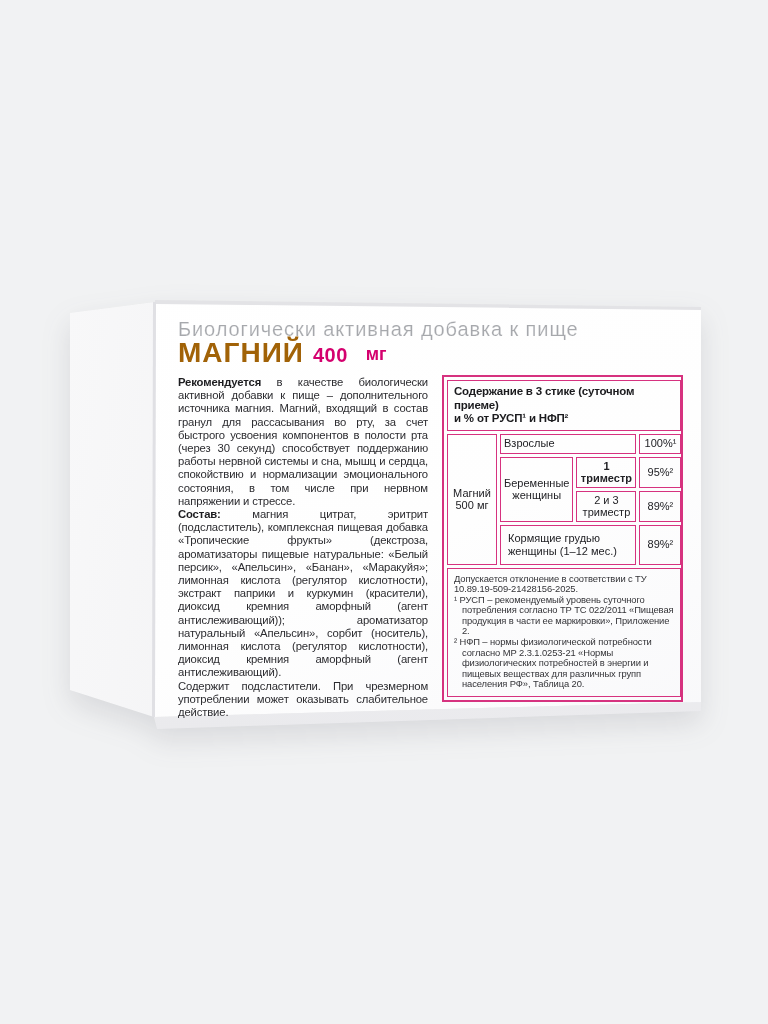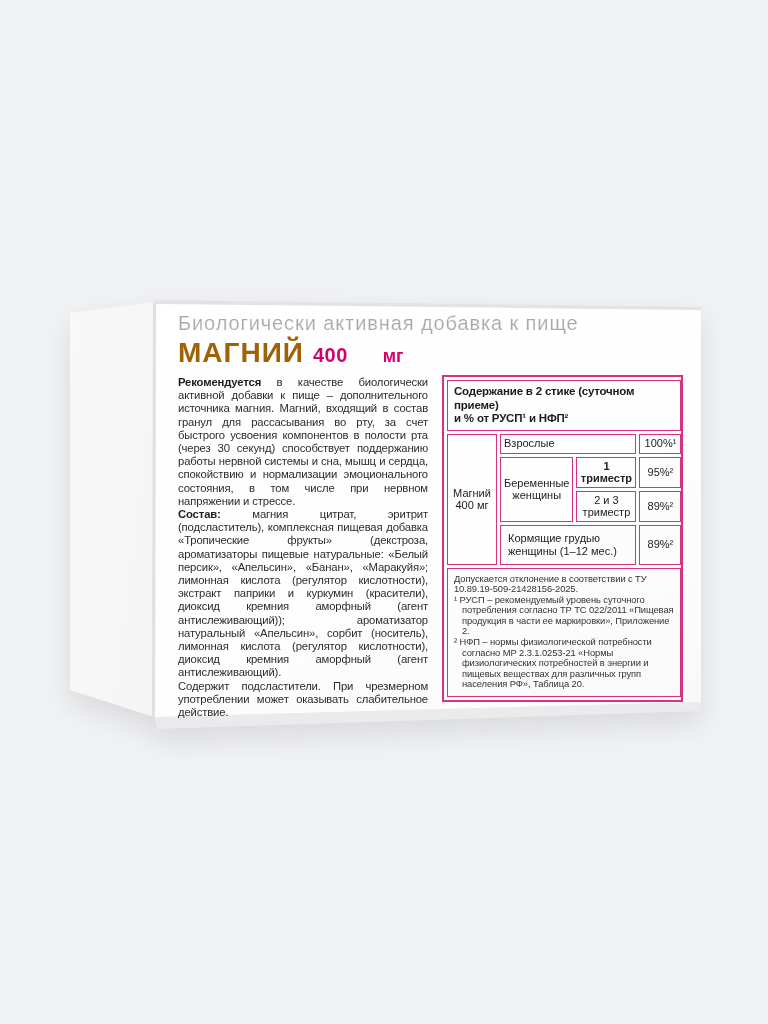--- a/index.html
+++ b/index.html
@@ -32,27 +32,27 @@
     background:#e0e0e4;
   }
   .face-bottom{
     clip-path:polygon(84px 439px,631px 424px,631px 433px,87px 451px);
     background:linear-gradient(to bottom,#fbfbfc,#e9e9ec);
   }
 
   
   .box-content{position:absolute;left:85px;top:22px;width:546px;height:420px;color:#2e2e32;}
   .category-line{
-    position:absolute;left:23px;top:12px;width:500px;
+    position:absolute;left:23px;top:18px;width:500px;
     font-size:20px;letter-spacing:.9px;color:#a6a8ac;font-weight:bold;
     -webkit-text-stroke:.2px #f4f4f5; font-weight:normal;
   }
   .title-row{position:absolute;left:23px;top:37px;display:flex;align-items:baseline;gap:9px;}
   .product-name{font-size:28px;font-weight:bold;letter-spacing:1px;color:#a16207;}
-  .dose{display:flex;align-items:flex-end;gap:20px;color:#d4006e;font-weight:bold;}
+  .dose{display:flex;align-items:flex-start;gap:3px;color:#d4006e;font-weight:bold;}
   .dose-num{font-size:20px;letter-spacing:.5px;}
   .dose-unit{font-size:18px;margin-left:15px;}
 
   .left-col{
     position:absolute;left:23px;top:76px;width:250px;
     font-size:11.3px;line-height:13.2px;letter-spacing:-.15px;
     text-align:justify;color:#2c2c30;
   }
   .left-col p{margin:0;}
   .left-col b{color:#1d1d20;}
@@ -125,24 +125,24 @@
       </div>
 
       <div class="left-col">
         <p><b>Рекомендуется</b> <span>в качестве биологически активной добавки к пище – дополнительного источника магния. Магний, входящий в состав гранул для рассасывания во рту, за счет быстрого усвоения компонентов в полости рта (через 30 секунд) способствует поддержанию работы нервной системы и сна, мышц и сердца, спокойствию и нормализации эмоционального состояния, в том числе при нервном напряжении и стрессе.</span></p>
         <p><b>Состав:</b> <span>магния цитрат, эритрит (подсластитель), комплексная пищевая добавка «Тропические фрукты» (декстроза, ароматизаторы пищевые натуральные: «Белый персик», «Апельсин», «Банан», «Маракуйя»; лимонная кислота (регулятор кислотности), экстракт паприки и куркумин (красители), диоксид кремния аморфный (агент антислеживающий)); ароматизатор натуральный «Апельсин», сорбит (носитель), лимонная кислота (регулятор кислотности), диоксид кремния аморфный (агент антислеживающий).</span></p>
         <p>Содержит подсластители. При чрезмерном употреблении может оказывать слабительное действие.</p>
       </div>
 
       <div class="panel">
         <div class="nutri-grid">
-          <div class="cell cell-title">Содержание в 2 стике (суточном приеме)
+          <div class="cell cell-title">Содержание в 3 стике (суточном приеме)
 и % от РУСП¹ и НФП²</div>
 
-          <div class="cell cell-substance">Магний 400 мг</div>
+          <div class="cell cell-substance">Магний 500 мг</div>
 
           <div class="cell cell-adults">Взрослые</div>
           <div class="cell cell-adults-val">100%¹</div>
 
           <div class="cell cell-pregnant">Беременные женщины</div>
           <div class="cell cell-t1">1 триместр</div>
           <div class="cell cell-t1-val">95%²</div>
           <div class="cell cell-t23">2 и 3 триместр</div>
           <div class="cell cell-t23-val">89%²</div>
 

